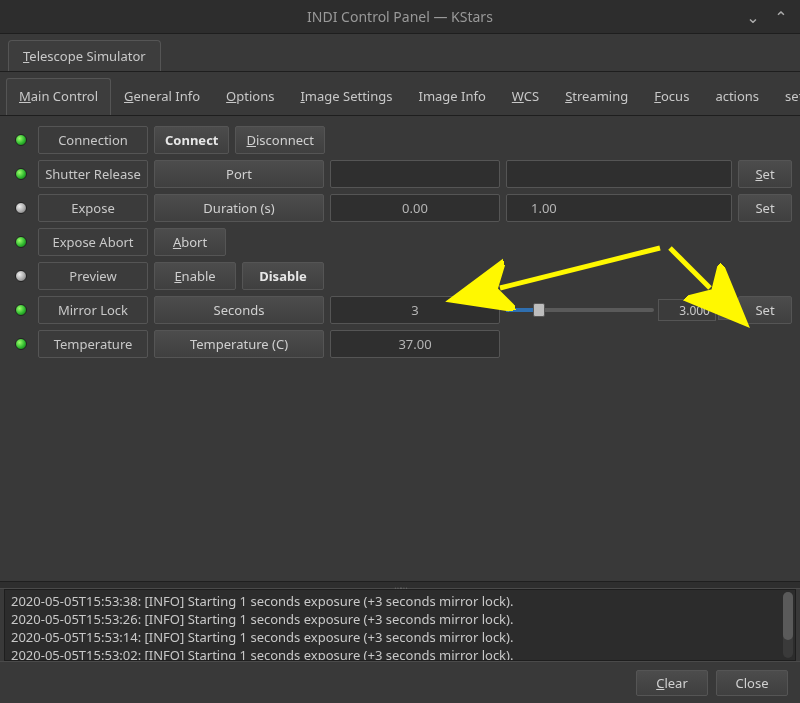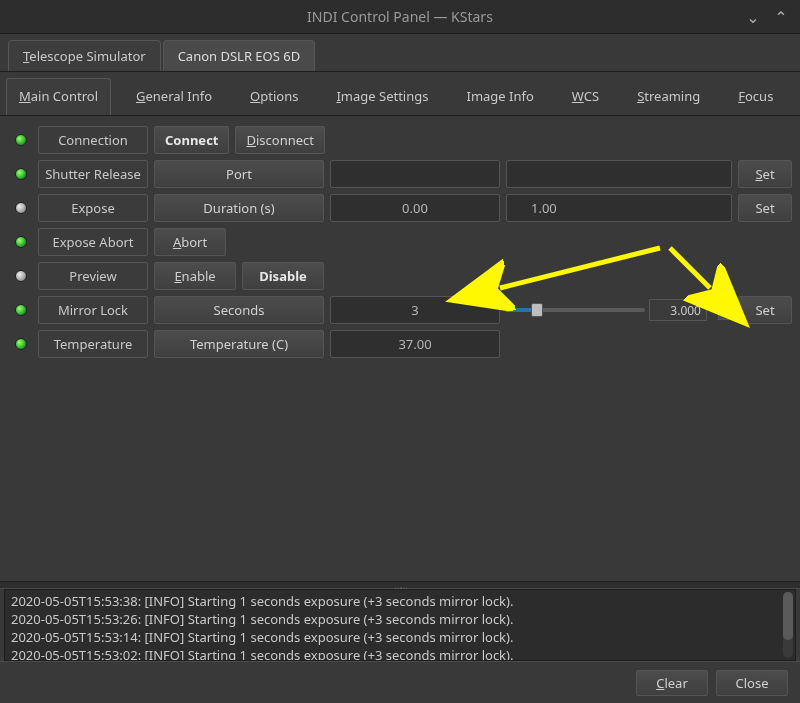--- a/index.html
+++ b/index.html
@@ -28,21 +28,21 @@
     display:flex; gap:2px; padding:6px 8px 0 8px; background:#393939;
     border-bottom:1px solid #1e1e1e;
   }
   .tab-top {
     padding:6px 14px; border:1px solid #555; border-bottom:none;
     border-radius:4px 4px 0 0; background:#3d3d3d; cursor:pointer; color:#c8c8c8;
   }
   .tab-top.active { background:#4a4a4a; color:#dcdcdc;}
   .tab-top .und { text-decoration: underline; }
   .tabs-sub {
-    display:flex; padding:6px 6px 0 6px; gap:12px; background:#393939; border-bottom:1px solid #1e1e1e;
+    display:flex; padding:6px 6px 0 6px; gap:0; background:#393939; border-bottom:1px solid #1e1e1e;
   }
   .tab-sub {
     padding:8px 12px 10px 12px; color:#c8c8c8; cursor:pointer; white-space:nowrap;
     border-radius:3px 3px 0 0; border:1px solid transparent; border-bottom:none;
   }
   .tab-sub.active { background:#3d3d3d; border-color:#555;}
   .tab-sub .und { text-decoration: underline; }
   .content {
     flex:1 1 auto; background:#393939; padding:10px 8px 4px 10px; overflow:hidden;
   }
@@ -81,21 +81,21 @@
   .slider-track {
     position:absolute; left:0; right:0; height:4px; background:#5a5a5a; border-radius:2px; top:50%; transform:translateY(-50%);
   }
   .slider-track-fill {
     position:absolute; left:0; width:22%; height:4px; background:#2f6fb0; top:50%; transform:translateY(-50%);
   }
   .slider-thumb {
     position:absolute; left:22%; transform:translate(-50%,-50%); top:50%;
     width:12px; height:14px; background:#bdbdbd; border:1px solid #555; border-radius:2px;
   }
-  .spin { display:flex; align-items:flex-start; gap:11px; }
+  .spin { display:flex; align-items:flex-start; gap:2px; }
   .spin-val { width:58px; height:22px; background:#3b3b3b; border:1px solid #555; display:flex;align-items:center;justify-content:flex-end;padding:0 5px;color:#c8c8c8;font-size:12px;}
   .spin-arrows { display:flex; flex-direction:column; gap:1px;}
   .spin-arrows button { width:14px; height:10px; background:#4a4a4a; border:1px solid #555; padding:0; font-size:7px; line-height:6px; color:#bbb; cursor:pointer;}
   .sep { height:8px; background:#2e2e2e; border-top:1px solid #1f1f1f; border-bottom:1px solid #4a4a4a; position:relative;}
   .sep::after{ content:"……"; position:absolute; left:50%; top:-4px; transform:translateX(-50%); color:#666; font-size:10px; letter-spacing:-2px;}
   .log {
     height:72px; background:#2c2c2c; border:1px solid #1e1e1e; overflow:hidden;
     padding:2px 6px; color:#c8c8c8; font-size:13px; line-height:18px; position:relative;
     margin:0 4px;
   }
@@ -116,21 +116,20 @@
   <div class="titlebar">
     <span class="titlebar-title">INDI Control Panel — KStars</span>
     <div class="titlebar-controls">
       <span>⌄</span>
       <span>⌃</span>
     </div>
   </div>
 
   <div class="tabs-top">
     <div class="tab-top"><span class="und">T</span>elescope Simulator</div>
-    <div class="tab-top active">Canon DSLR EOS 6D</div>
   </div>
 
   <div class="tabs-sub">
     <div class="tab-sub active"><span class="und">M</span>ain Control</div>
     <div class="tab-sub"><span class="und">G</span>eneral Info</div>
     <div class="tab-sub"><span class="und">O</span>ptions</div>
     <div class="tab-sub"><span class="und">I</span>mage Settings</div>
     <div class="tab-sub">Image Info</div>
     <div class="tab-sub"><span class="und">W</span>CS</div>
     <div class="tab-sub"><span class="und">S</span>treaming</div>

